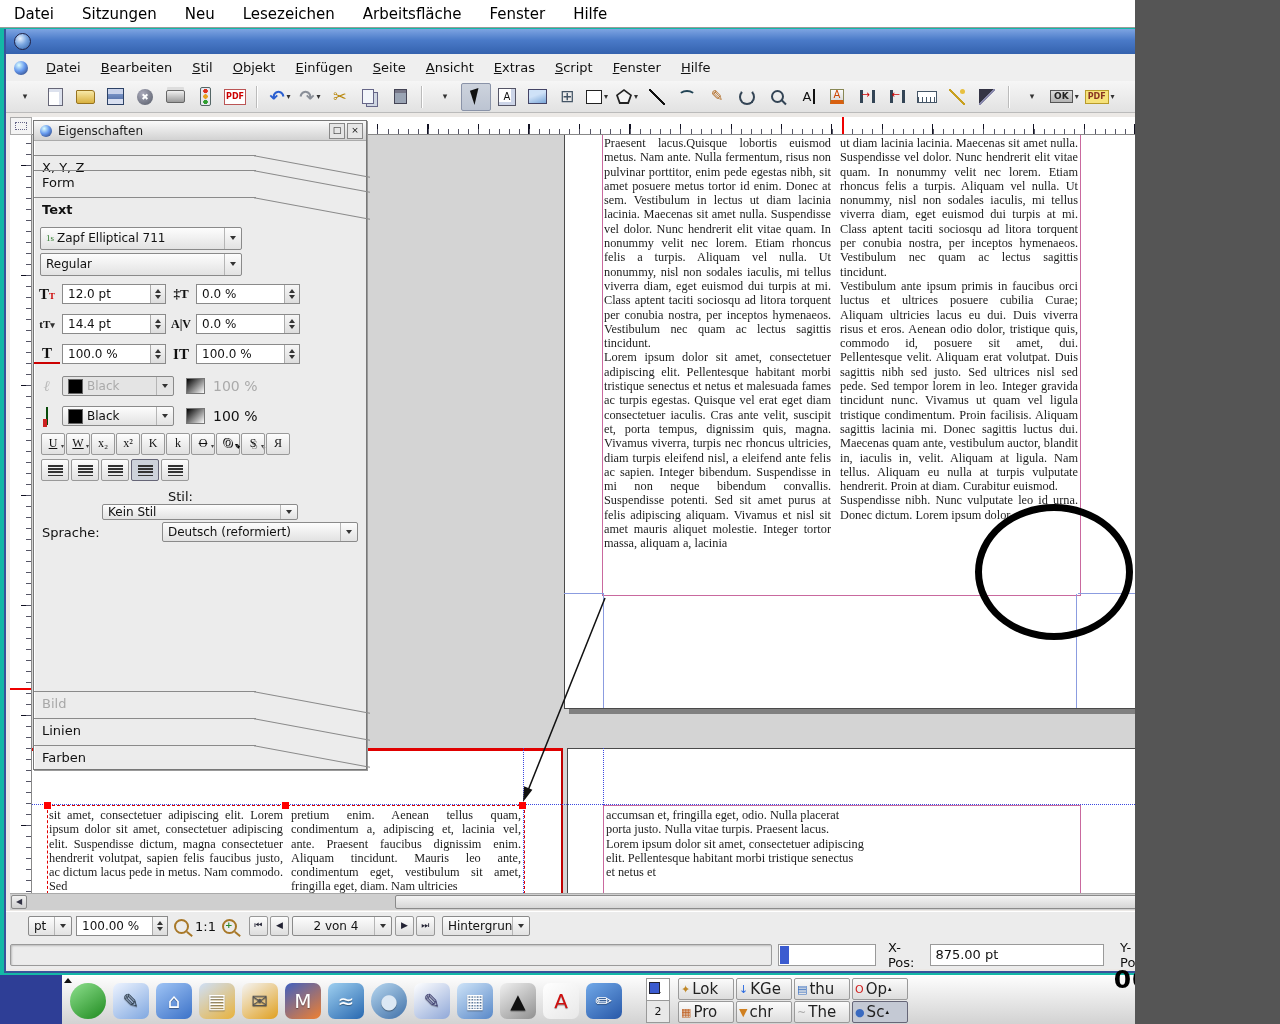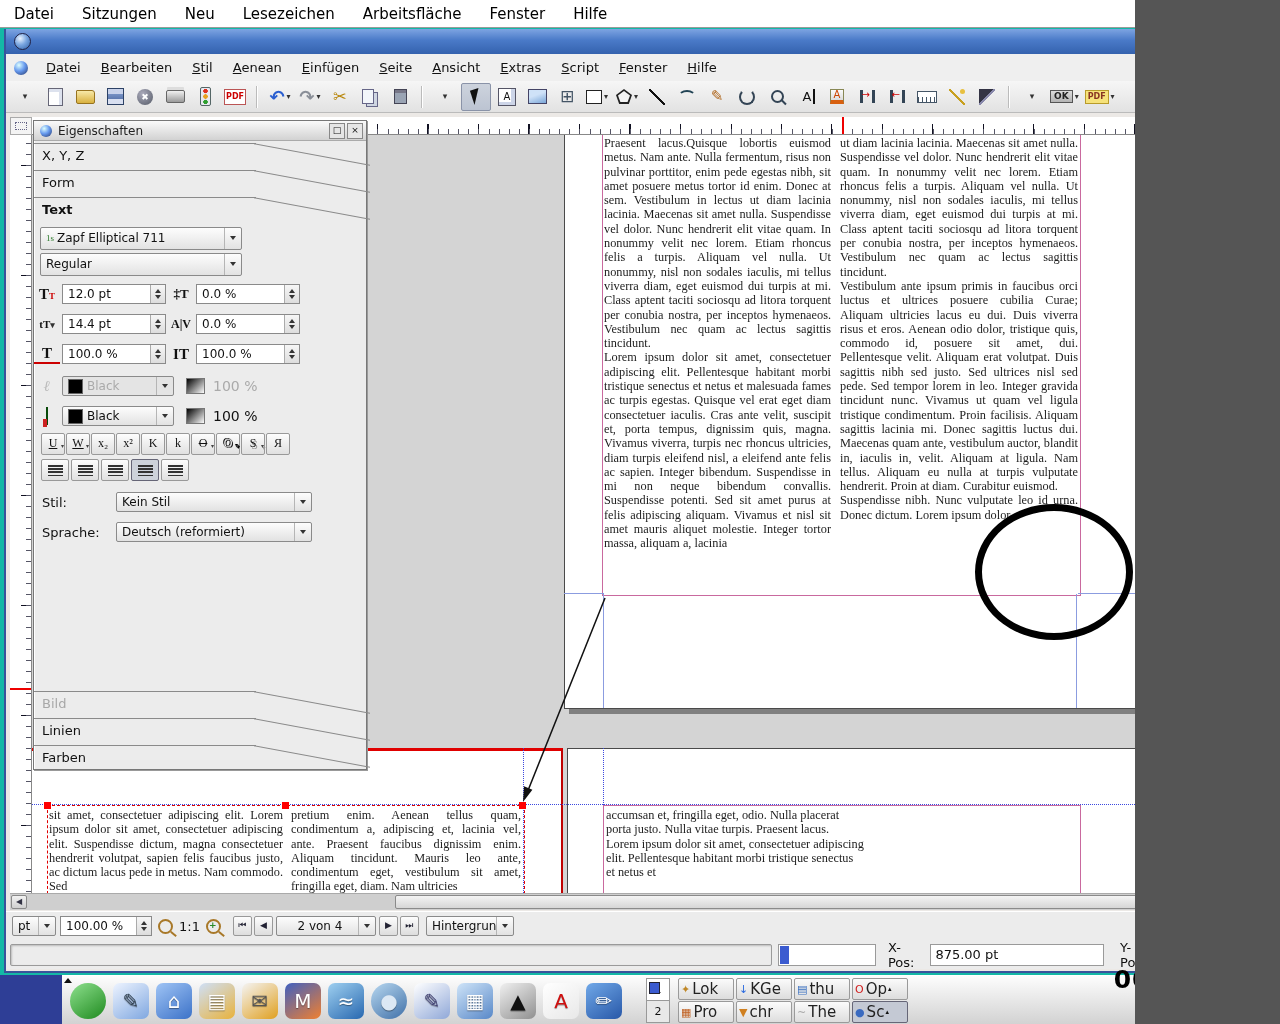--- a/index.html
+++ b/index.html
@@ -115,21 +115,21 @@
   .handle{position:absolute;width:7px;height:7px;background:#f00;}
   .bigcircle{position:absolute;border:7px solid #000;border-radius:50%;}
   
   .vscroll{position:absolute;left:1243px;top:106px;width:17px;height:758px;background:#cfcfcf;border-left:1px solid #aaa;box-sizing:border-box;}
   .hscroll{position:absolute;left:4px;top:864px;width:1239px;height:17px;background:#cfcfcf;border-top:1px solid #aaa;box-sizing:border-box;}
   .sb-btn{position:absolute;background:linear-gradient(#f2f2f2,#cfcfcf);border:1px solid #8a8a8a;border-radius:2px;
     font-size:8px;text-align:center;color:#334;box-sizing:border-box;}
   .sb-thumb{position:absolute;background:linear-gradient(#f4f4f4,#d6d6d6);border:1px solid #8a8a8a;border-radius:2px;box-sizing:border-box;}
   
   .status1{position:absolute;left:0;top:882px;width:100%;height:29px;background:#ececec;border-top:1px solid #fff;
-    display:flex;align-items:center;padding-left:4px;box-sizing:border-box;}
+    display:flex;align-items:center;padding-left:20px;box-sizing:border-box;}
   .status2{position:absolute;left:0;top:911px;width:100%;height:29px;background:#ececec;display:flex;align-items:center;box-sizing:border-box;}
   .combo{height:20px;border:1px solid #8a8a8a;border-radius:2px;background:linear-gradient(#fdfdfd,#e2e2e2);
     display:inline-flex;align-items:center;padding-left:5px;box-sizing:border-box;position:relative;margin:0 2px;}
   .combo .cv{font-size:12px;white-space:nowrap;overflow:hidden;flex:1;}
   .combo .ca{width:16px;height:100%;border-left:1px solid #b5b5b5;display:flex;align-items:center;justify-content:center;flex:none;}
   .combo .ca::after{content:"";border-left:3.5px solid transparent;border-right:3.5px solid transparent;border-top:4px solid #333;}
   .spin{height:20px;border:1px solid #8a8a8a;background:#fff;display:inline-flex;align-items:center;
     padding-left:5px;box-sizing:border-box;position:relative;margin:0 2px;}
   .spin .sv{font-size:12px;flex:1;white-space:nowrap;}
   .spin .sp{width:14px;height:100%;border-left:1px solid #aaa;background:linear-gradient(#f6f6f6,#ddd);
@@ -235,21 +235,21 @@
       </span>
     </div>
 
     <div class="menubar">
       <span class="appic"></span>
       <span style="display:flex">
 
       <span class="mi">Datei</span>
           <span class="mi">Bearbeiten</span>
           <span class="mi">Stil</span>
-          <span class="mi">Aenean</span>
+          <span class="mi">Objekt</span>
           <span class="mi">Einfügen</span>
           <span class="mi">Seite</span>
           <span class="mi">Ansicht</span>
           <span class="mi">Extras</span>
           <span class="mi">Script</span>
           <span class="mi">Fenster</span>
           <span class="mi">Hilfe</span>
         </span>
       <span class="mdibtns">
         <span class="mdibtn">–</span>
@@ -558,21 +558,21 @@
 
   <div id="palette">
     <div class="ptitle">
       <span class="picon"></span>
       <span class="pt">Eigenschaften</span>
       <span class="pbtns">
         <span class="pbtn">□</span>
         <span class="pbtn">×</span>
       </span>
     </div>
-    <div class="ptab" style="position:absolute;top:22px;width:100%;">X, Y, Z</div>
+    <div class="ptab" style="position:absolute;top:34px;width:100%;">X, Y, Z</div>
     <div class="ptab" style="position:absolute;top:49px;width:100%;">Form</div>
     <div class="ptab active" style="position:absolute;top:76px;width:100%;">Text</div>
 
     <div class="prow" style="top:104px;">
       <span class="combo" style="width:202px;margin-left:6px;height:23px;">
         <span style="font-size:9px;color:#2a7a2a;margin-right:3px;font-family:'Liberation Serif',serif;">1s</span>
         <span class="cv">Zapf Elliptical 711</span>
         <span class="ca"></span>
       </span>
     </div>
@@ -697,28 +697,28 @@
 
         <span class="alignb on">
           <span class="bars"></span>
         </span>
 
         <span class="alignb">
           <span class="bars"></span>
         </span>
       </div>
 
-    <div class="prow" style="top:368px;">
+    <div class="prow" style="top:368px;flex-direction:column;">
       <span style="margin-left:8px;width:72px;">Stil:</span>
       <span class="combo" style="width:196px;">
         <span class="cv">Kein Stil</span>
         <span class="ca"></span>
       </span>
     </div>
-    <div class="prow" style="top:398px;">
+    <div class="prow" style="top:398px;gap:46px;">
       <span style="margin-left:8px;width:72px;">Sprache:</span>
       <span class="combo" style="width:196px;">
         <span class="cv">Deutsch (reformiert)</span>
         <span class="ca"></span>
       </span>
     </div>
 
     <div class="ptab disabled" style="position:absolute;top:570px;width:100%;">Bild</div>
     <div class="ptab" style="position:absolute;top:597px;width:100%;">Linien</div>
     <div class="ptab" style="position:absolute;top:624px;width:100%;">Farben</div>

